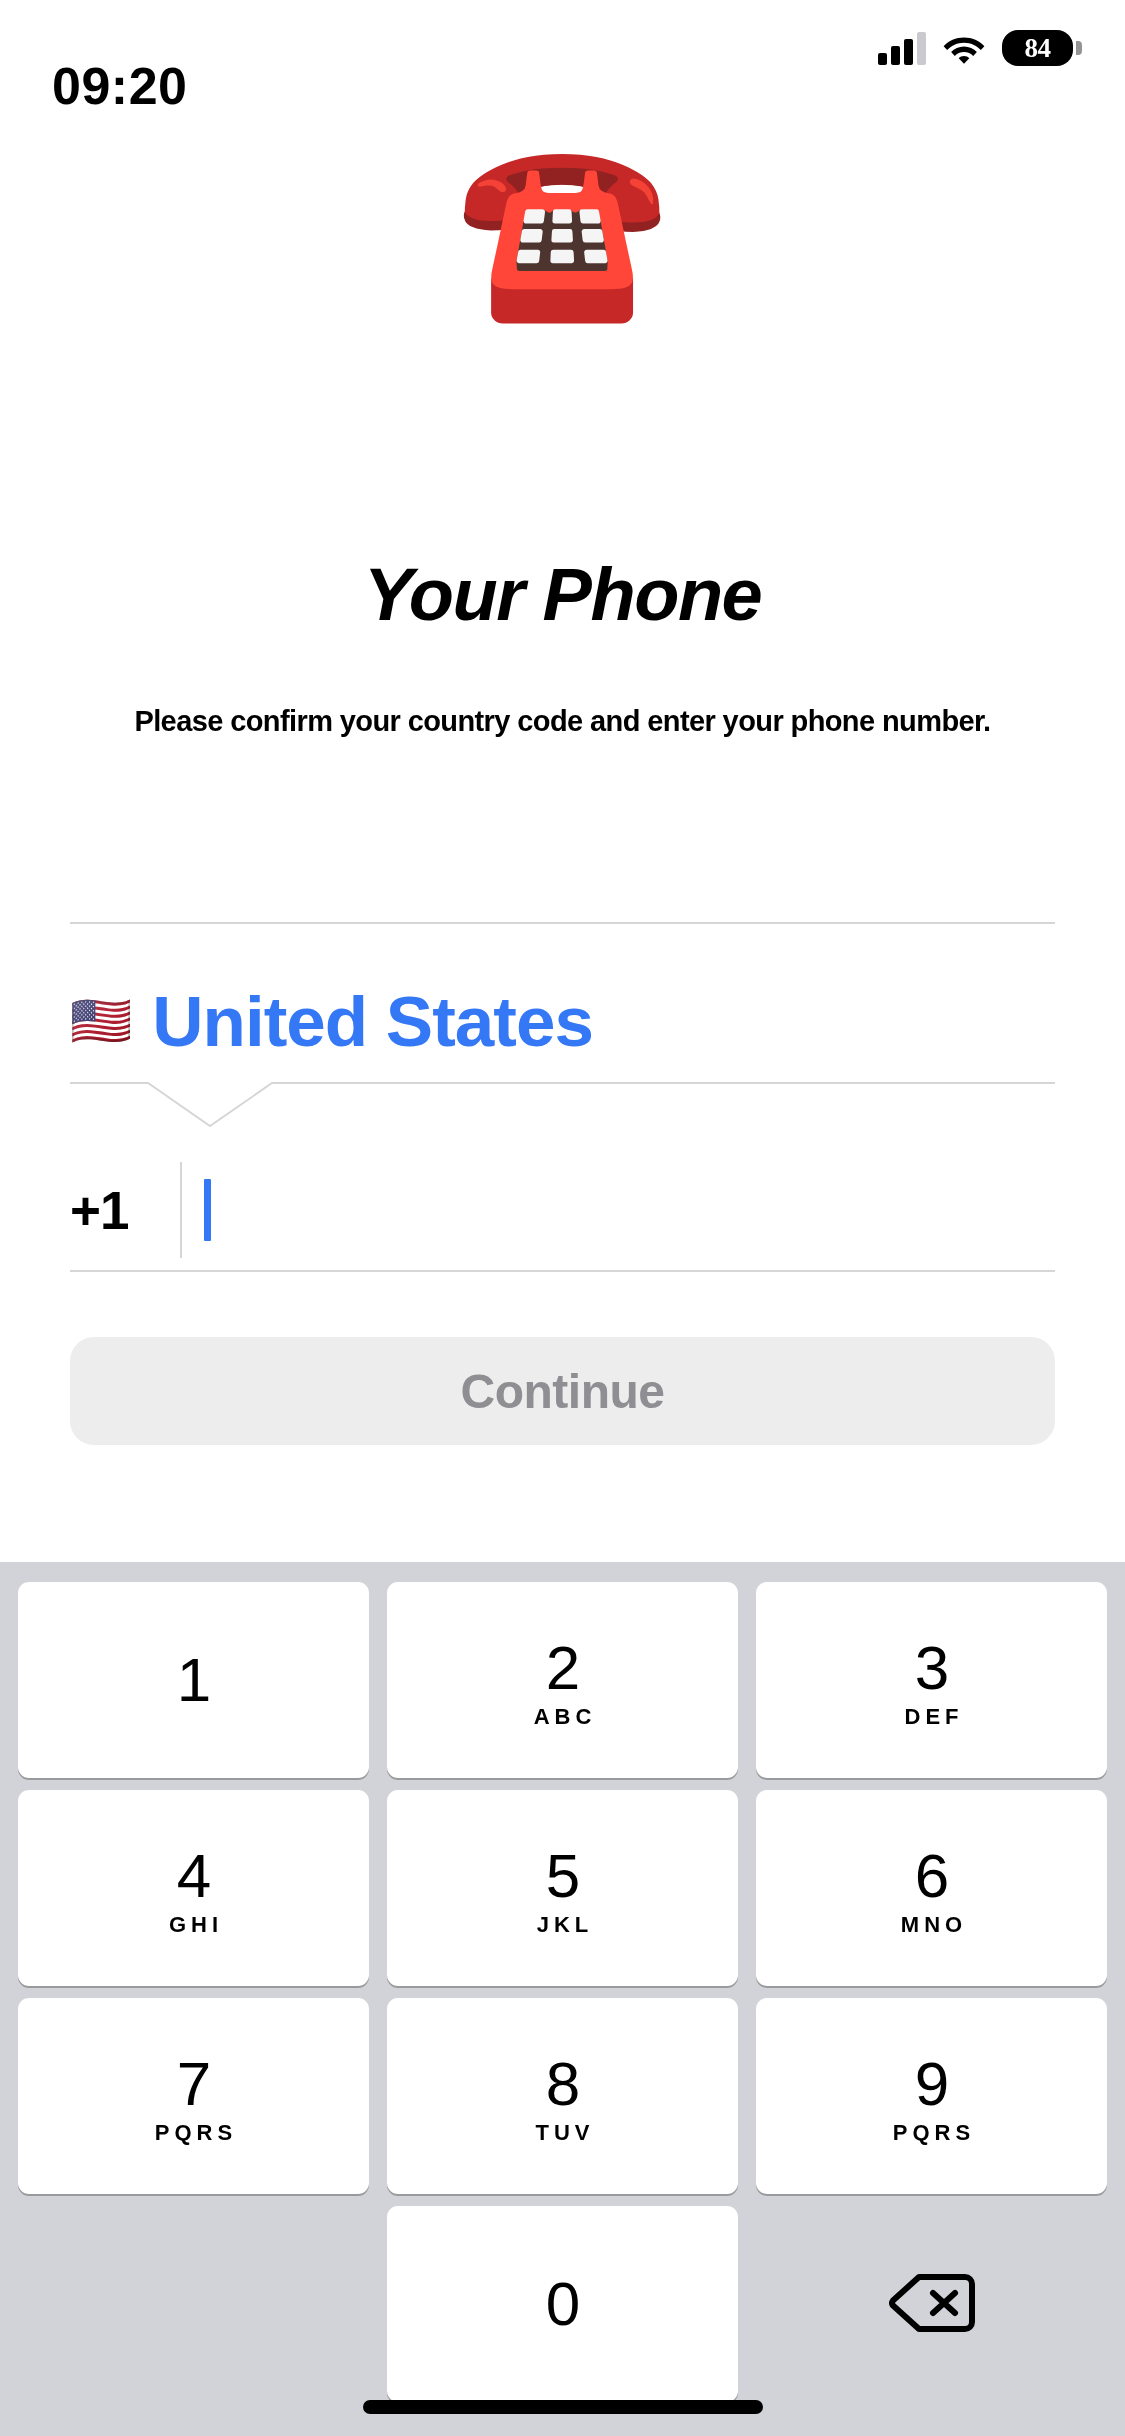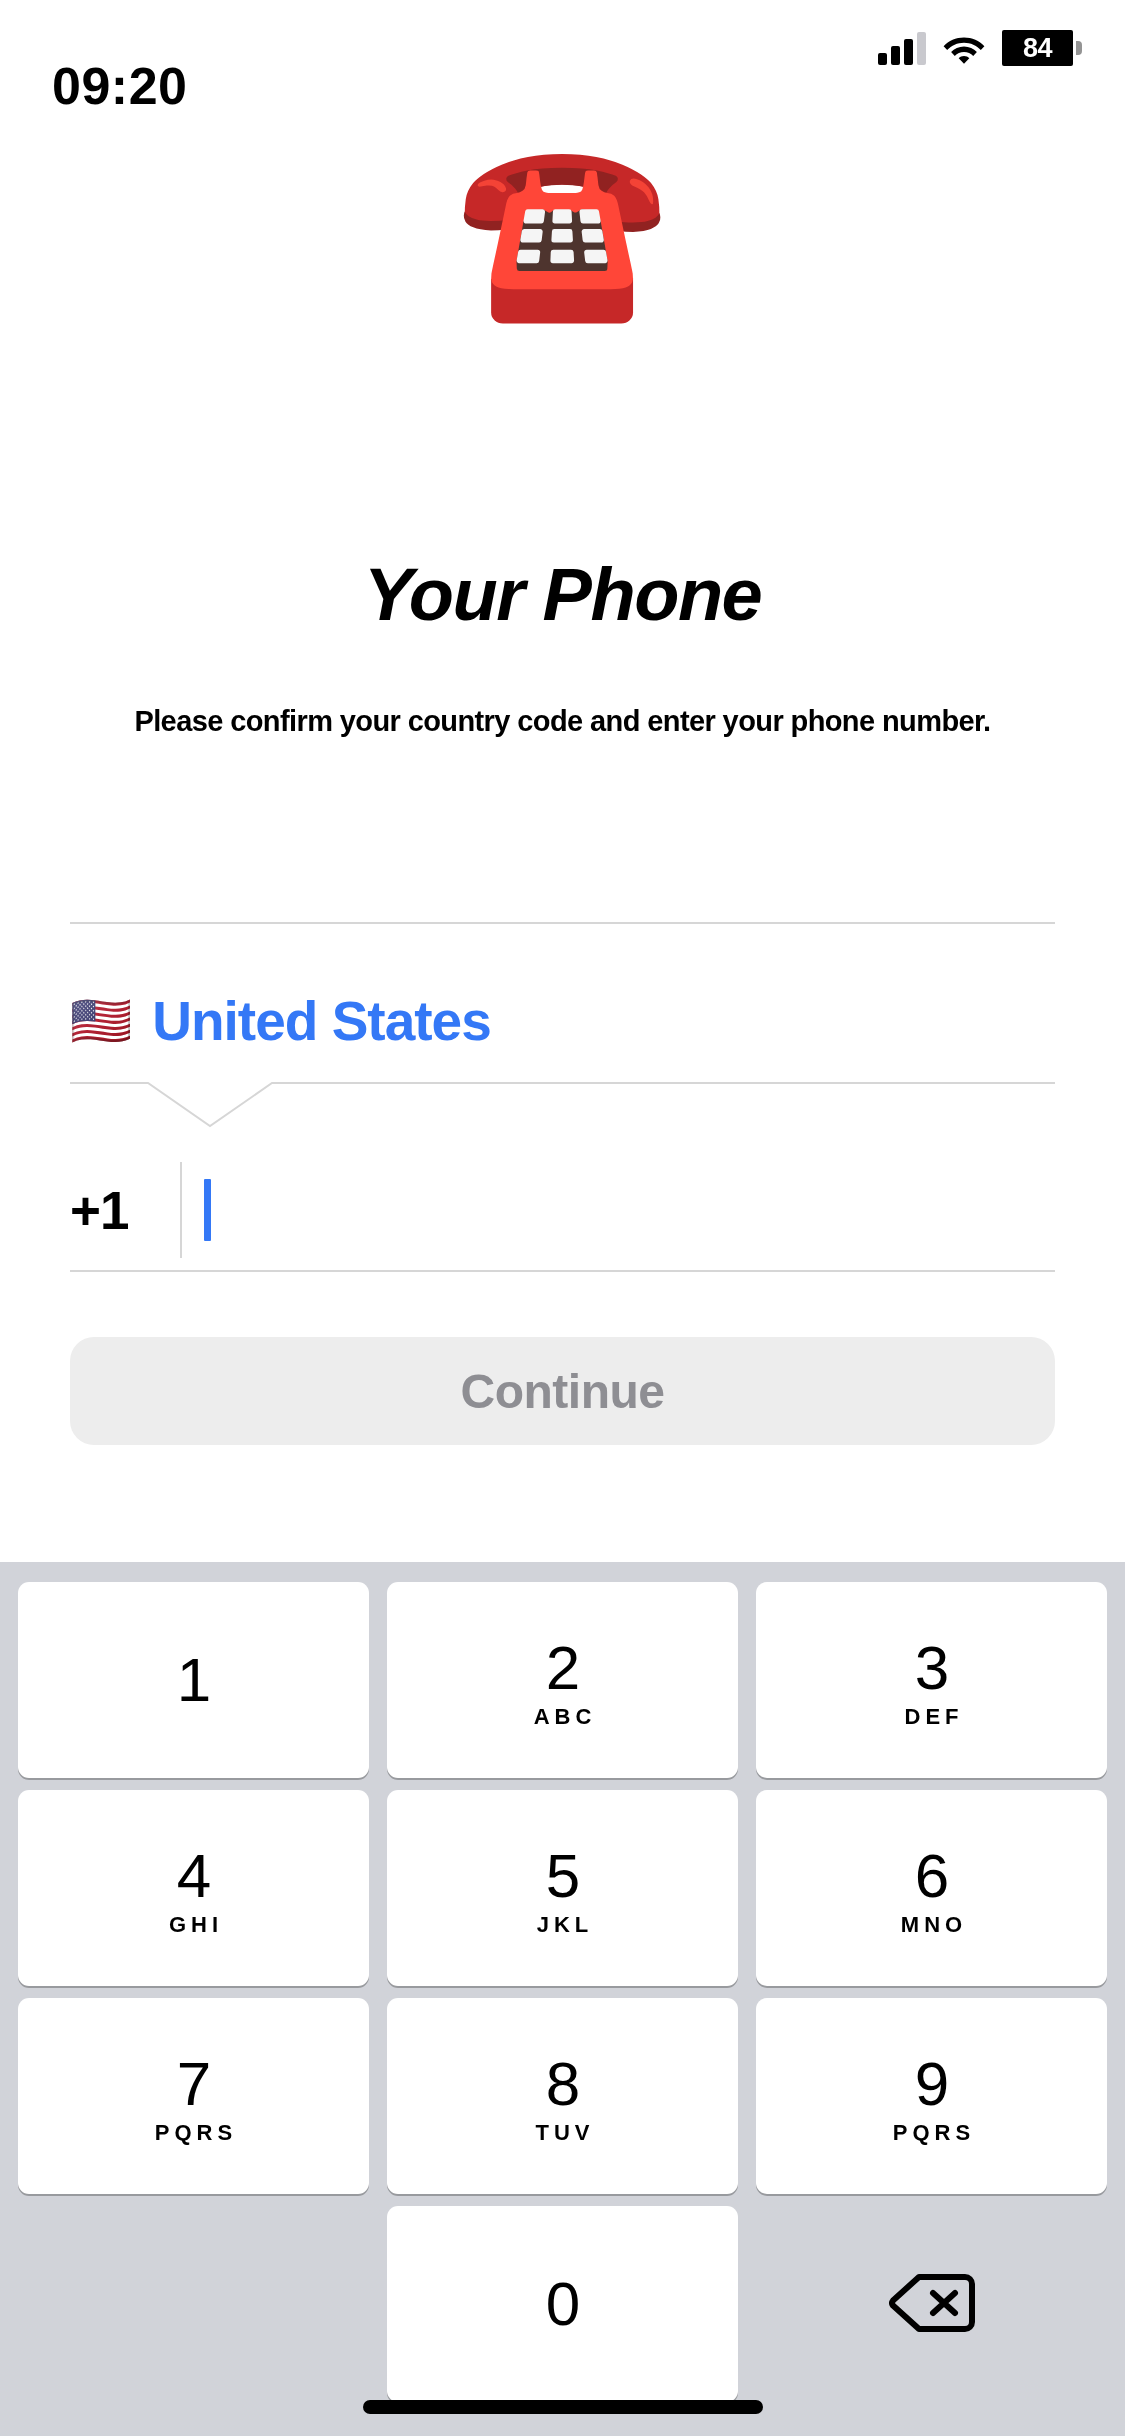--- a/index.html
+++ b/index.html
@@ -28,22 +28,22 @@
   }
   .sig { display:flex; align-items:flex-end; gap:4px; height:34px; }
   .sig i { display:block; width:9px; background:#000; border-radius:2px; }
   .sig i:nth-child(1){ height:12px; }
   .sig i:nth-child(2){ height:19px; }
   .sig i:nth-child(3){ height:26px; }
   .sig i:nth-child(4){ height:33px; background:#c9c9ce; }
   .wifi { width:42px; height:32px; position:relative; }
   .batt {
     position:relative; width:71px; height:36px;
-    background:#000; border-radius:2px;
-    display:flex; align-items:center; justify-content:center;
+    background:#000; border-radius:16px;
+    display:flex; align-items:center; justify-content:center;font-family:Liberation Serif, serif;
   }
   .batt span { color:#fff; font-size:27px; font-weight:bold; letter-spacing:-0.5px; }
   .batt::after {
     content:""; position:absolute; right:-9px; top:11px;
     width:6px; height:14px; background:#000; opacity:.42;
     border-radius:0 4px 4px 0;
   }
 
   
   .hero {
@@ -74,21 +74,21 @@
   }
   .rule-top { top:922px; }
 
   .country-row {
     position:absolute; top:960px; left:70px;
     width:985px; height:122px;
     display:flex; align-items:center; gap:20px;
   }
   .country-flag { font-size:50px; line-height:1; }
   .country-name {
-    font-size:55px; font-weight:bold; color:#3478f6;
+    font-size:71px; font-weight:bold; color:#3478f6;
     letter-spacing:-1px;
   }
 
   
   .notch-wrap {
     position:absolute; top:1082px; left:70px;
     width:985px; height:62px; overflow:visible;
   }
 
   .phone-row {

